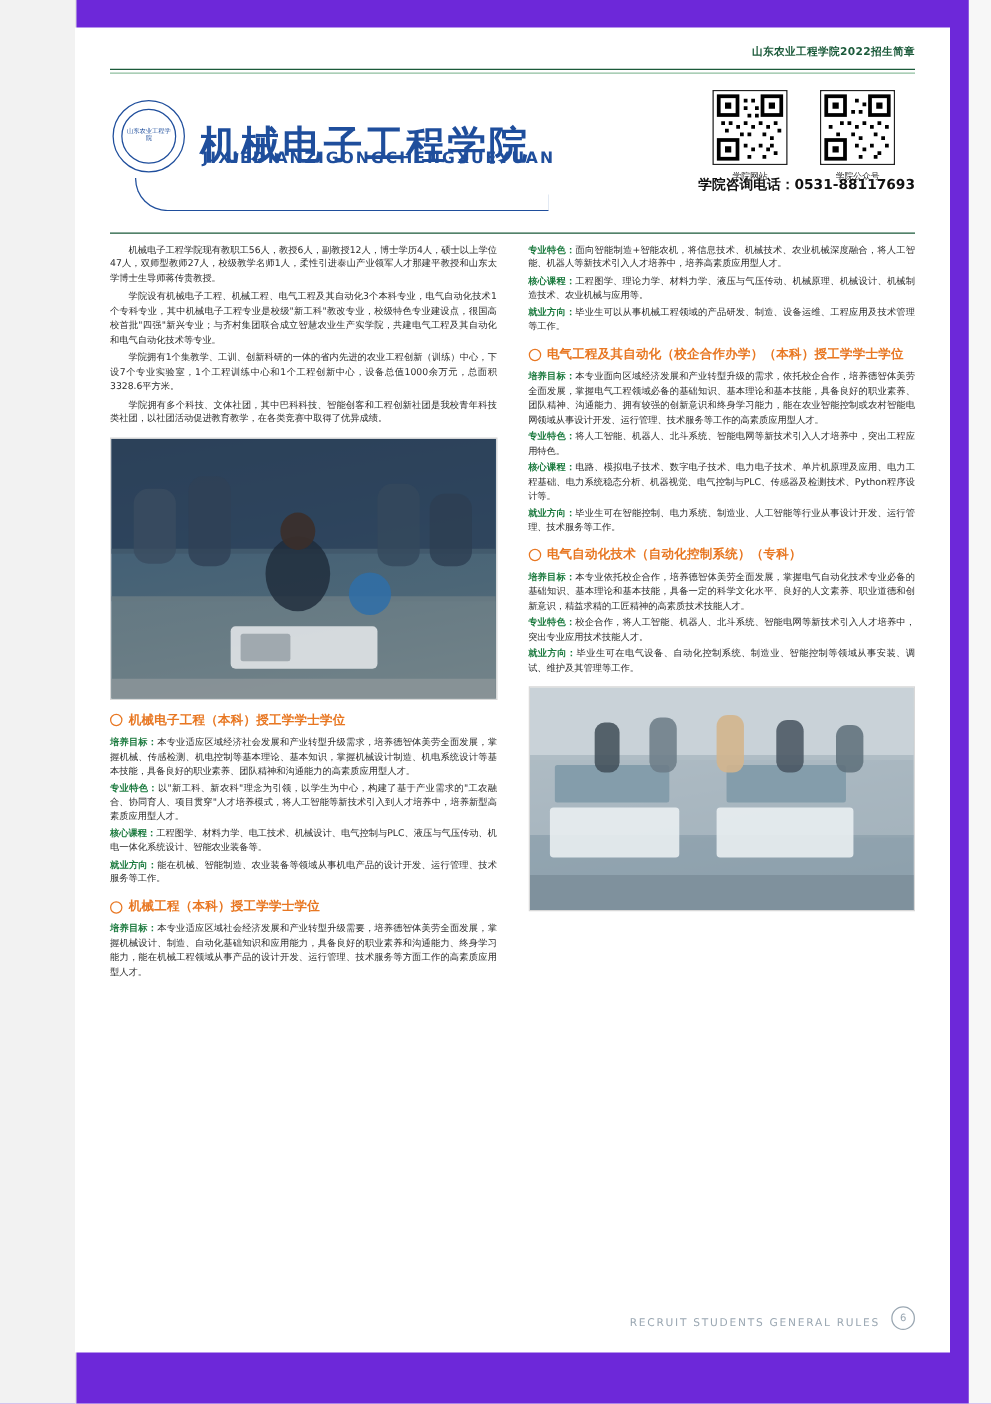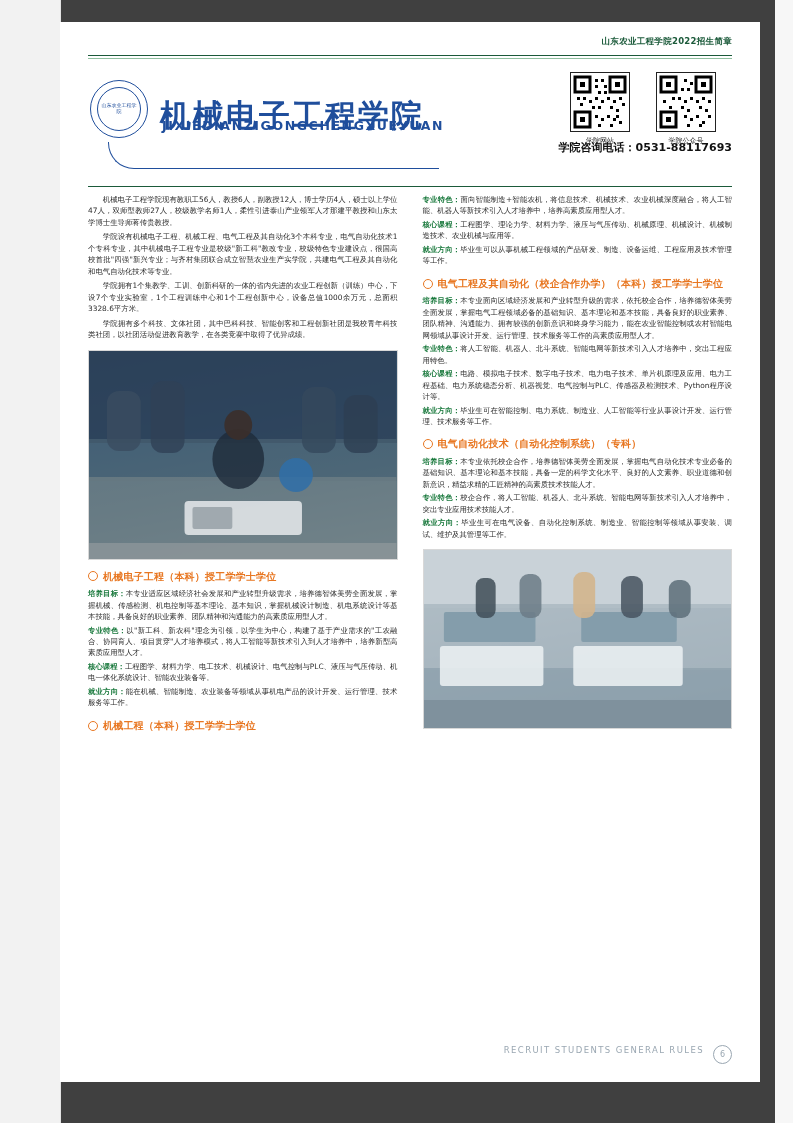--- a/index.html
+++ b/index.html
@@ -6,21 +6,21 @@
   body{
     width:793px;height:1123px;
     background:#ffffff;
     font-family:"DejaVu Sans","Liberation Sans",sans-serif;
     color:#231f20;
   }
   .page{
     position:relative;
     width:793px;height:1123px;
     box-sizing:border-box;
-    background:#404040;
+    background:#6d28d9;
   }
   
   .left-strip{
     position:absolute;left:0;top:0;width:60px;height:1123px;
     background:#f2f2f2;
     border-right:1px solid #e3e3e3;
   }
   .right-strip{
     position:absolute;right:0;top:0;width:18px;height:1123px;
     background:#f7f7f7;
@@ -144,21 +144,21 @@
     letter-spacing:.2px;line-height:1.35;
   }
   .kv{
     font-size:7.4px;line-height:1.55;color:#2b2b2b;
     text-align:justify;margin:0 0 2px 0;
   }
   .kv b{color:#1b7a3e;font-weight:bold;}
   
   .footer{
     position:absolute;right:28px;bottom:18px;
-    display:flex;align-items:flex-start;gap:9px;
+    display:flex;align-items:flex-end;gap:9px;
   }
   .footer-text{
     font-size:8.5px;color:#9aa7b2;letter-spacing:1.4px;
   }
   .pagenum{
     width:17px;height:17px;border-radius:50%;
     border:1px solid #9aa7b2;color:#9aa7b2;
     font-size:8px;display:flex;align-items:center;justify-content:center;
   }
 </style>
@@ -310,20 +310,21 @@
         </div>
         <p class="kv"><b>培养目标：</b><span>本专业适应区域经济社会发展和产业转型升级需求，培养德智体美劳全面发展，掌握机械、传感检测、机电控制等基本理论、基本知识，掌握机械设计制造、机电系统设计等基本技能，具备良好的职业素养、团队精神和沟通能力的高素质应用型人才。</span></p>
         <p class="kv"><b>专业特色：</b><span>以"新工科、新农科"理念为引领，以学生为中心，构建了基于产业需求的"工农融合、协同育人、项目贯穿"人才培养模式，将人工智能等新技术引入到人才培养中，培养新型高素质应用型人才。</span></p>
         <p class="kv"><b>核心课程：</b><span>工程图学、材料力学、电工技术、机械设计、电气控制与PLC、液压与气压传动、机电一体化系统设计、智能农业装备等。</span></p>
         <p class="kv"><b>就业方向：</b><span>能在机械、智能制造、农业装备等领域从事机电产品的设计开发、运行管理、技术服务等工作。</span></p>
 
         <div class="major-head">
           <span class="circle-bullet"></span>
           <span class="major-title">机械工程（本科）授工学学士学位</span>
         </div>
+        <p class="kv"><b>培养目标：</b><span>本专业适应区域社会经济发展和产业转型升级需要，培养德智体美劳全面发展，掌握机械设计、制造、自动化基础知识和应用能力，具备良好的职业素养和沟通能力、终身学习能力，能在机械工程领域从事产品的设计开发、运行管理、技术服务等方面工作的高素质应用型人才。</span></p>
       </div>
 
       <div class="col">
         <p class="kv"><b>专业特色：</b><span>面向智能制造+智能农机，将信息技术、机械技术、农业机械深度融合，将人工智能、机器人等新技术引入人才培养中，培养高素质应用型人才。</span></p>
         <p class="kv"><b>核心课程：</b><span>工程图学、理论力学、材料力学、液压与气压传动、机械原理、机械设计、机械制造技术、农业机械与应用等。</span></p>
         <p class="kv"><b>就业方向：</b><span>毕业生可以从事机械工程领域的产品研发、制造、设备运维、工程应用及技术管理等工作。</span></p>
 
         <div class="major-head">
           <span class="circle-bullet"></span>
           <span class="major-title">电气工程及其自动化（校企合作办学）（本科）授工学学士学位</span>

